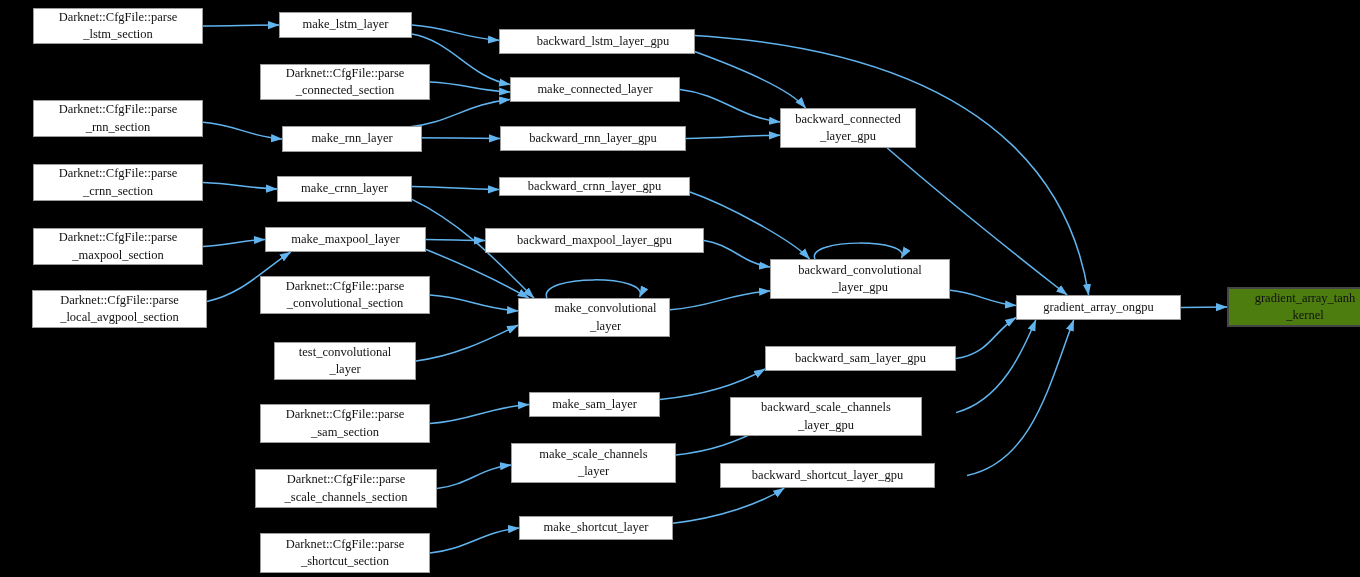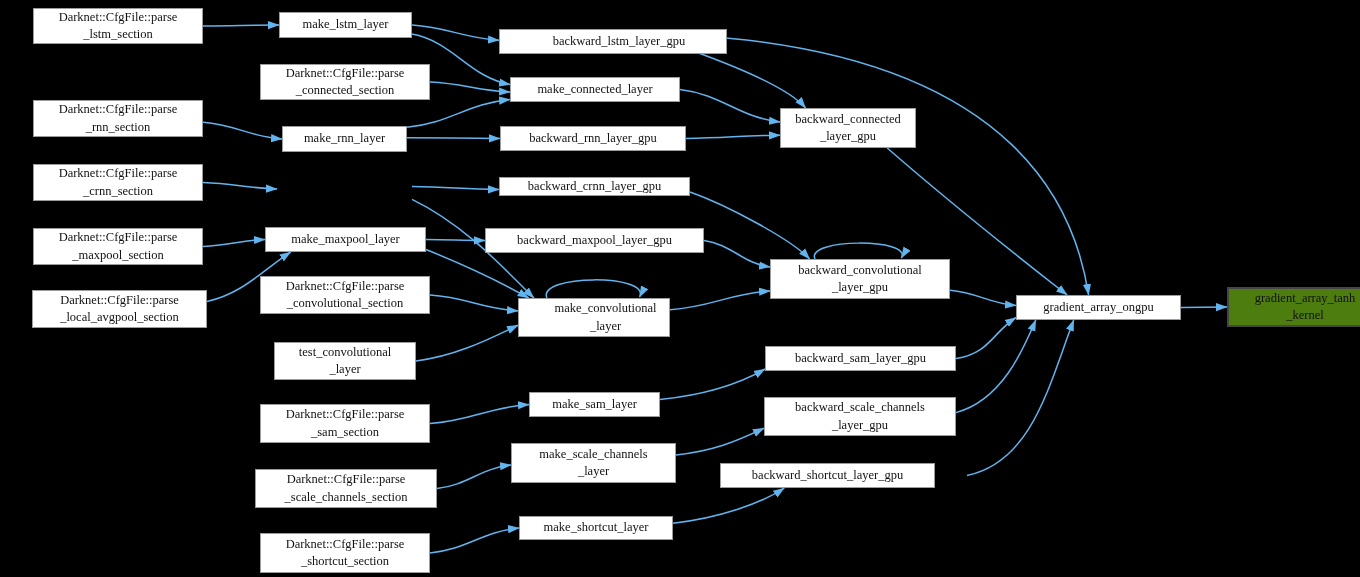--- a/index.html
+++ b/index.html
@@ -54,52 +54,53 @@
       <path d="M 410 488.5 C 441.08 484.975, 452.92 468.525, 484 465" fill="none" stroke="#61b4ee" stroke-width="1.5" marker-end="url(#arr)"></path>
       <path d="M 929 412.6 C 975 400, 996 350, 1008.8 320" fill="none" stroke="#61b4ee" stroke-width="1.5" marker-end="url(#arr)"></path>
       <path d="M 646 523.2 C 692.725 517.9200000000001, 735 503, 757.25 488" fill="none" stroke="#61b4ee" stroke-width="1.5" marker-end="url(#arr)"></path>
       <path d="M 403 553 C 440.38 549.25, 454.62 531.75, 492 528" fill="none" stroke="#61b4ee" stroke-width="1.5" marker-end="url(#arr)"></path>
       <path d="M 940 475.5 C 1005 462, 1022 385, 1046.75 320" fill="none" stroke="#61b4ee" stroke-width="1.5" marker-end="url(#arr)"></path>
       <path d="M 1154 307.5 C 1173.32 307.425, 1180.68 307.075, 1200 307" fill="none" stroke="#61b4ee" stroke-width="1.5" marker-end="url(#arr)"></path>
     </svg>
 <div class="node" style="left: 6px; top: 8px; width: 170px; height: 36px;">Darknet::CfgFile::parse
 _lstm_section</div>
     <div class="node" style="left: 252px; top: 12px; width: 133px; height: 26px;">make_lstm_layer</div>
-    <div class="node" style="left: 472px; top: 29px; width: 228px; height: 25px; padding-left: 12px;">backward_lstm_layer_gpu</div>
+    <div class="node" style="left: 472px; top: 29px; width: 196px; height: 25px; padding-left: 12px;">backward_lstm_layer_gpu</div>
     <div class="node" style="left: 233px; top: 64px; width: 170px; height: 36px;">Darknet::CfgFile::parse
 _connected_section</div>
     <div class="node" style="left: 483px; top: 77px; width: 170px; height: 25px;">make_connected_layer</div>
     <div class="node" style="left: 6px; top: 100px; width: 170px; height: 37px;">Darknet::CfgFile::parse
 _rnn_section</div>
-    <div class="node" style="left: 255px; top: 126px; width: 125px; height: 26px;">make_rnn_layer</div>
+    <div class="node" style="left: 255px; top: 126px; width: 140px; height: 26px;">make_rnn_layer</div>
     <div class="node" style="left: 473px; top: 126px; width: 186px; height: 25px;">backward_rnn_layer_gpu</div>
     <div class="node" style="left: 753px; top: 108px; width: 136px; height: 40px;">backward_connected
 _layer_gpu</div>
     <div class="node" style="left: 6px; top: 164px; width: 170px; height: 37px;">Darknet::CfgFile::parse
 _crnn_section</div>
+    <div class="node" style="left: 250px; top: 176px; width: 135px; height: 26px;">make_crnn_layer</div>
     <div class="node" style="left: 472px; top: 177px; width: 191px; height: 19px;">backward_crnn_layer_gpu</div>
     <div class="node" style="left: 6px; top: 228px; width: 170px; height: 37px;">Darknet::CfgFile::parse
 _maxpool_section</div>
     <div class="node" style="left: 238px; top: 227px; width: 161px; height: 25px;">make_maxpool_layer</div>
     <div class="node" style="left: 458px; top: 228px; width: 219px; height: 25px;">backward_maxpool_layer_gpu</div>
     <div class="node" style="left: 743px; top: 259px; width: 180px; height: 40px;">backward_convolutional
 _layer_gpu</div>
     <div class="node" style="left: 5px; top: 290px; width: 175px; height: 38px;">Darknet::CfgFile::parse
 _local_avgpool_section</div>
     <div class="node" style="left: 233px; top: 276px; width: 170px; height: 38px;">Darknet::CfgFile::parse
 _convolutional_section</div>
     <div class="node" style="left: 491px; top: 298px; width: 152px; height: 39px; padding-left: 23px;">make_convolutional
 _layer</div>
     <div class="node" style="left: 247px; top: 342px; width: 142px; height: 38px;">test_convolutional
 _layer</div>
     <div class="node" style="left: 738px; top: 346px; width: 191px; height: 25px;">backward_sam_layer_gpu</div>
     <div class="node" style="left: 502px; top: 392px; width: 131px; height: 25px;">make_sam_layer</div>
     <div class="node" style="left: 233px; top: 404px; width: 170px; height: 39px;">Darknet::CfgFile::parse
 _sam_section</div>
-    <div class="node" style="left: 737px; top: 397px; width: 192px; height: 39px;">backward_scale_channels
+    <div class="node" style="left: 703px; top: 397px; width: 192px; height: 39px;">backward_scale_channels
 _layer_gpu</div>
     <div class="node" style="left: 484px; top: 443px; width: 165px; height: 40px;">make_scale_channels
 _layer</div>
     <div class="node" style="left: 228px; top: 469px; width: 182px; height: 39px;">Darknet::CfgFile::parse
 _scale_channels_section</div>
     <div class="node" style="left: 693px; top: 463px; width: 215px; height: 25px;">backward_shortcut_layer_gpu</div>
     <div class="node" style="left: 492px; top: 516px; width: 154px; height: 24px;">make_shortcut_layer</div>
     <div class="node" style="left: 233px; top: 533px; width: 170px; height: 40px;">Darknet::CfgFile::parse
 _shortcut_section</div>
     <div class="node" style="left: 989px; top: 295px; width: 165px; height: 25px;">gradient_array_ongpu</div>

